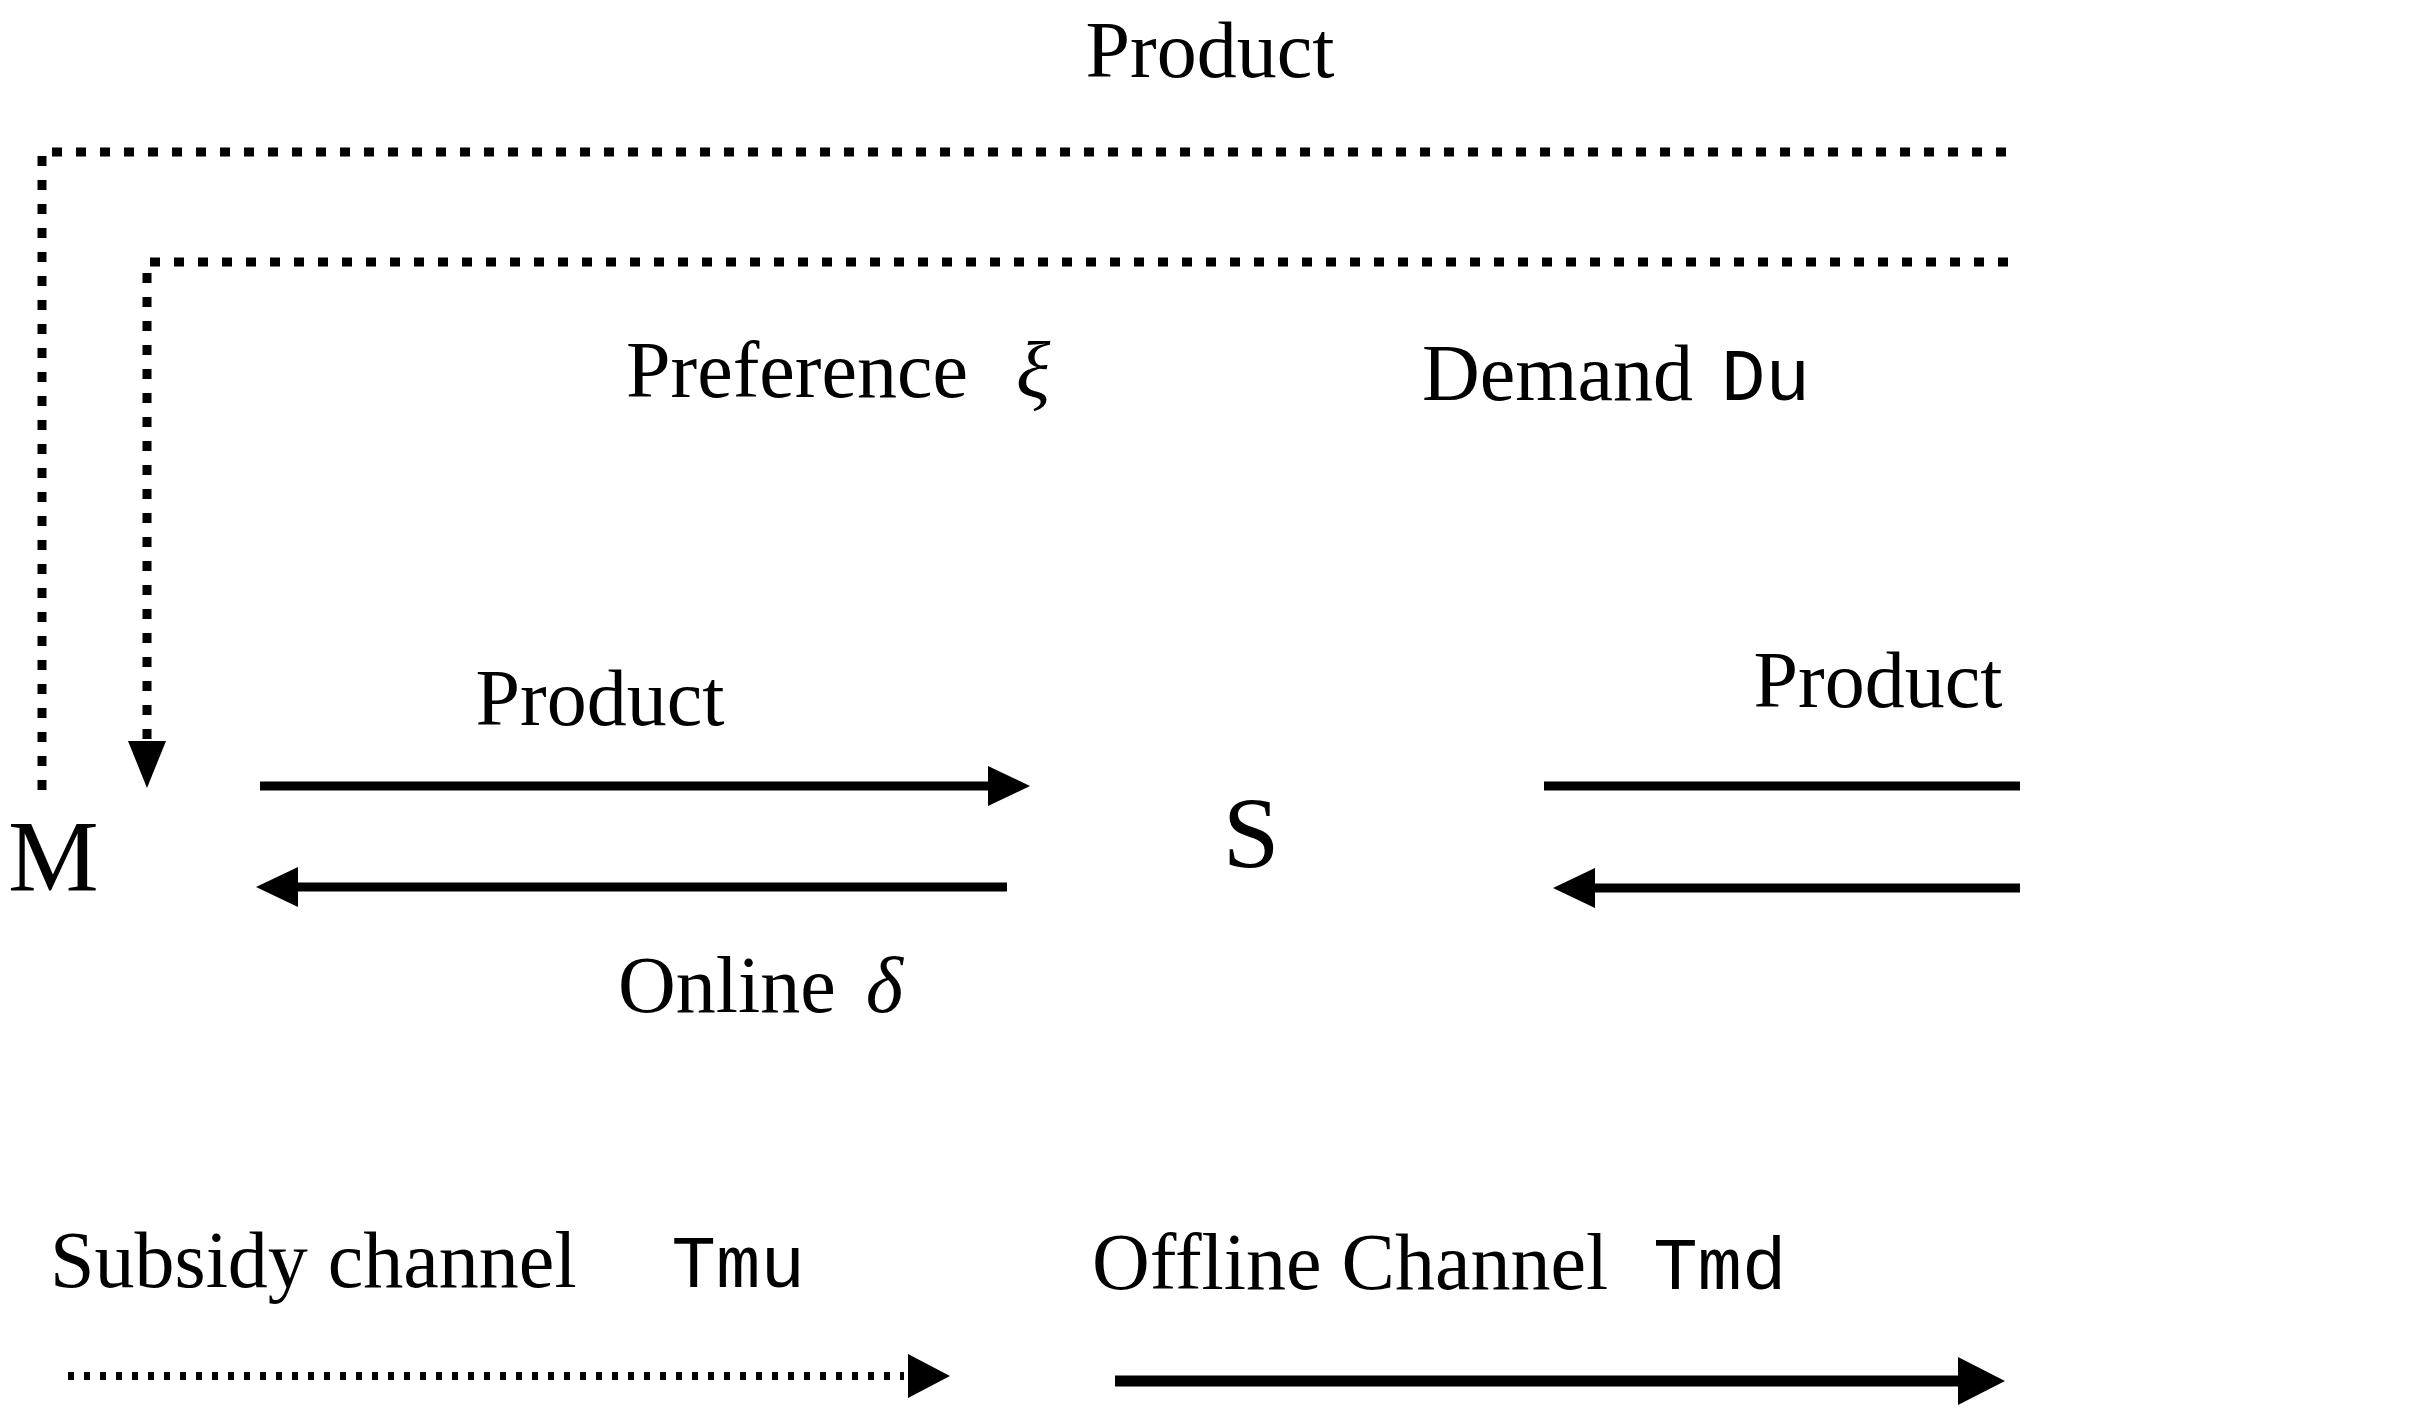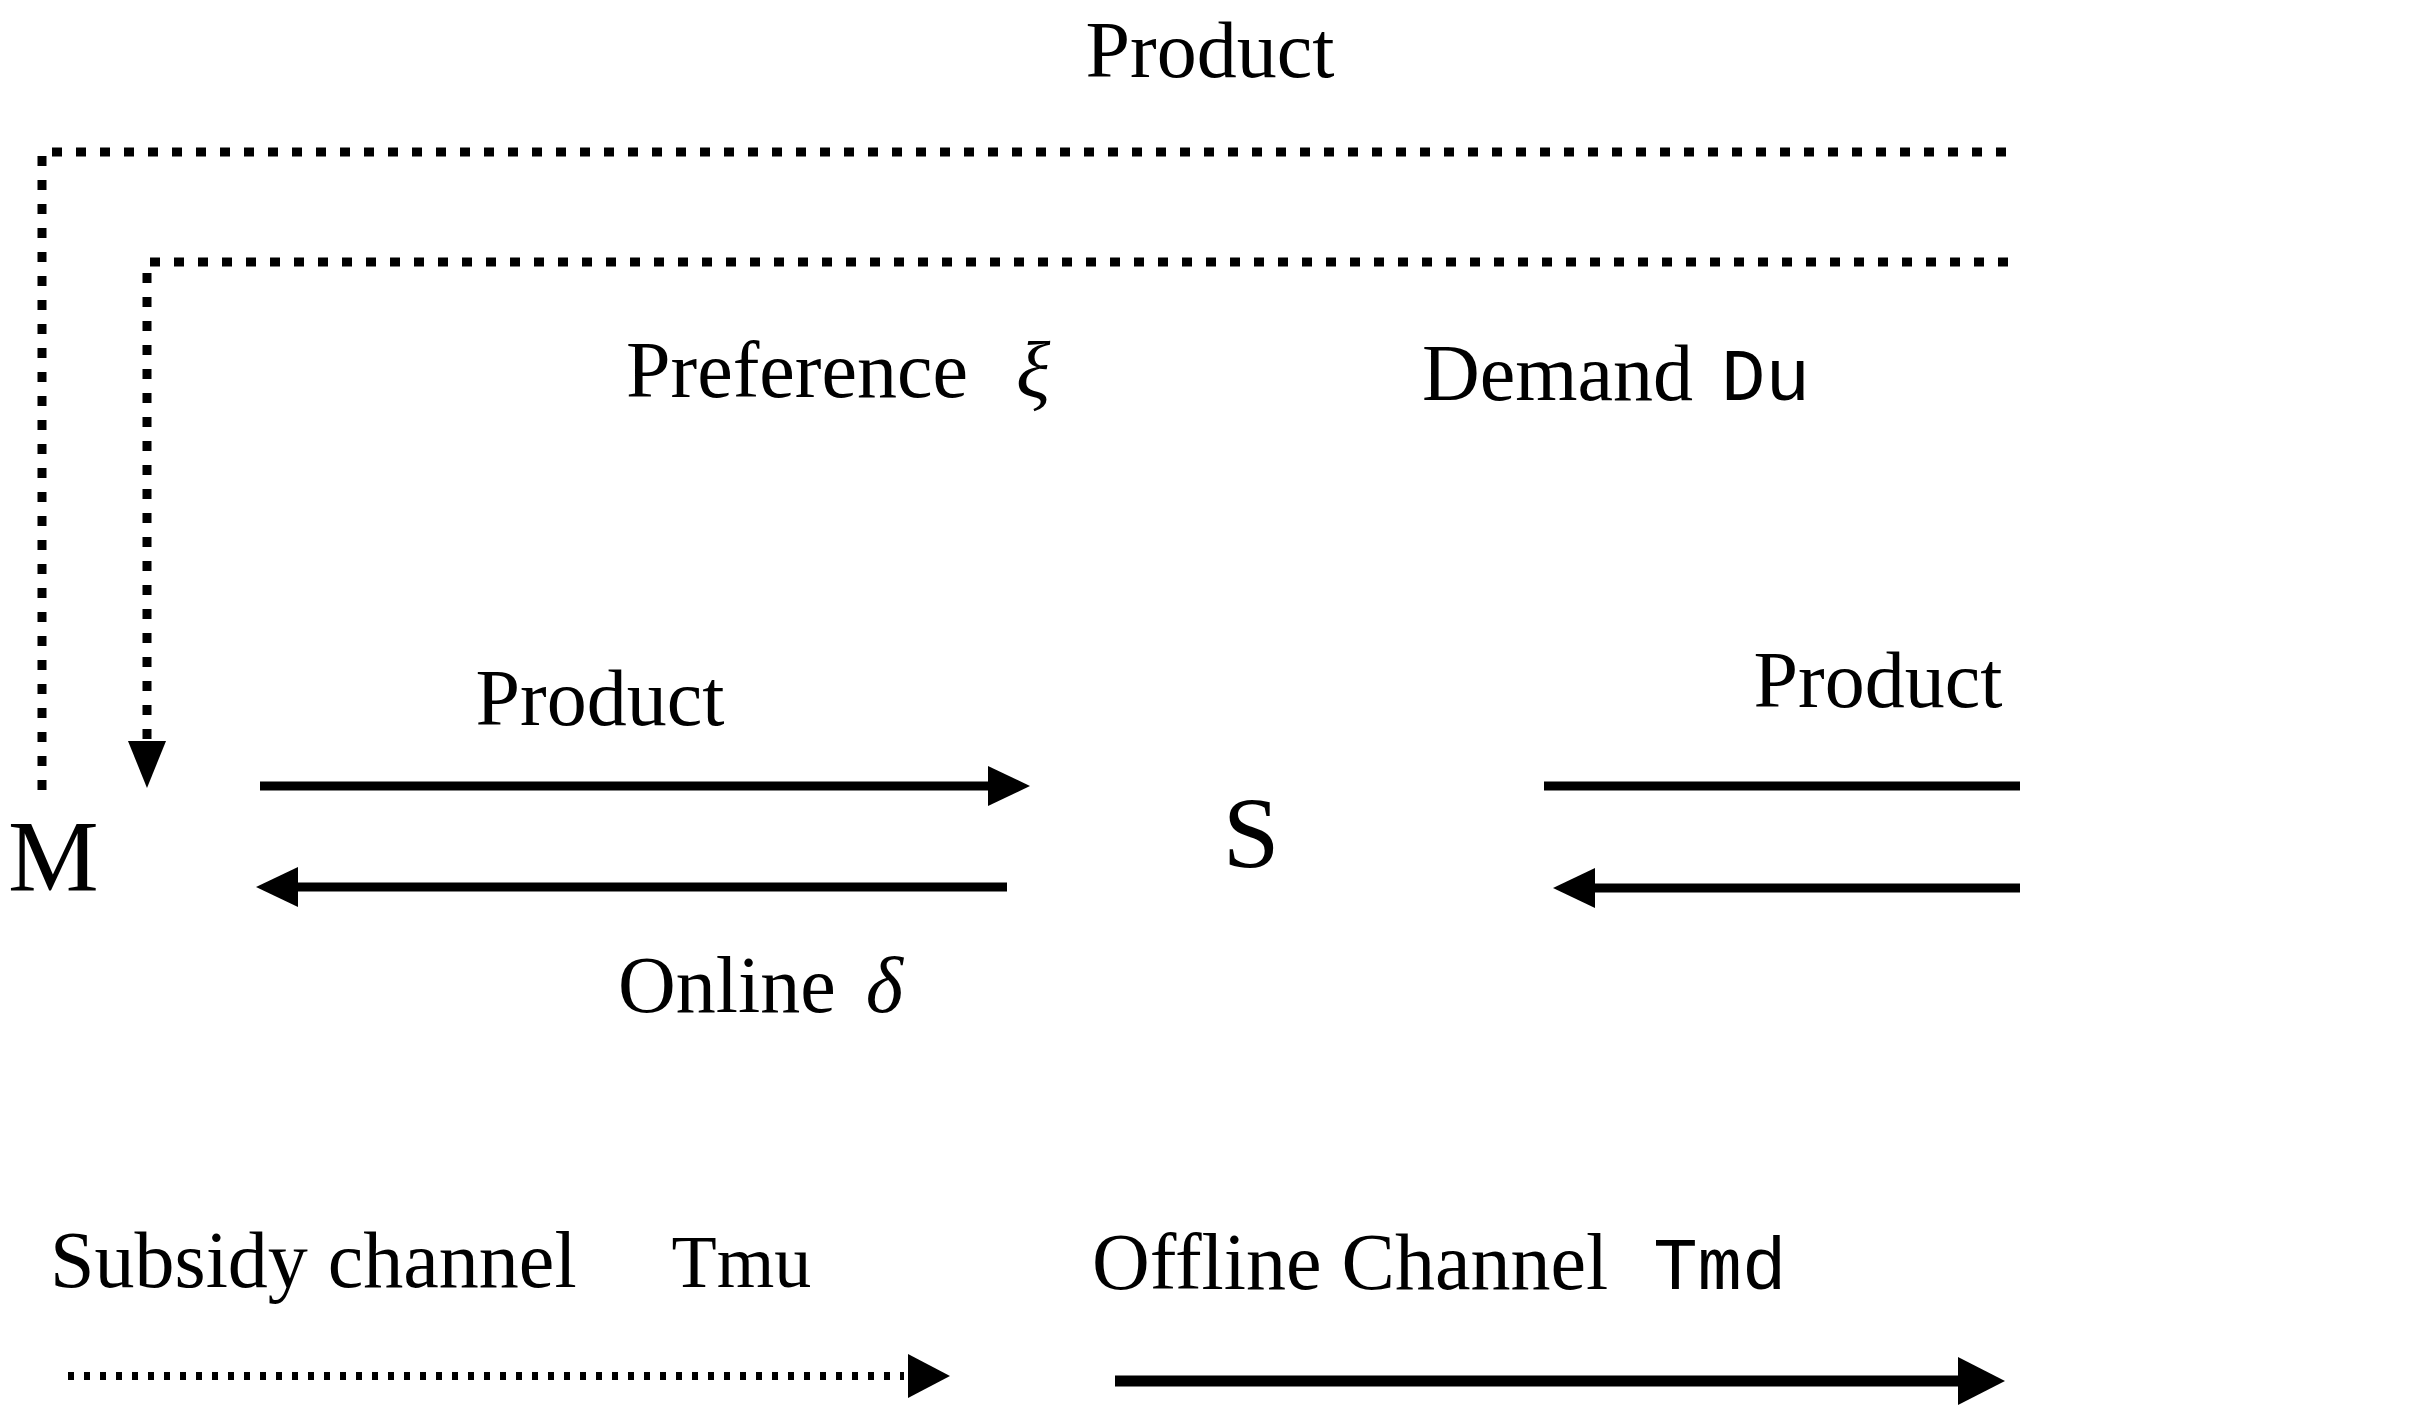--- a/index.html
+++ b/index.html
@@ -39,21 +39,21 @@
   .product-left  {left:600px;  top:658px;}
   .product-right {left:1878px; top:640px;}
   .node-m        {left:8px;    top:806px;}
   .node-s        {left:1251px; top:783px;}
   .node-c        {left:2330px; top:804px;}
   .subsidy       {left:618px;  top:945px;}
   .subsidy .greek{margin-left:30px;}
   .demand-d      {left:1695px; top:935px;}
   .demand-d .mono{margin-left:55px;}
   .legend-online {left:50px;   top:1220px;}
-  .legend-online .mono{margin-left:95px;font-family:Liberation Serif, serif;}
+  .legend-online .mono{margin-left:95px;}
   .legend-offline{left:1092px; top:1222px;}
   .legend-offline .mono{margin-left:45px;}
 </style>
 </head>
 <body>
 
 <div class="stage">
 
   <svg width="2411" height="1419" viewBox="0 0 2411 1419">
 

